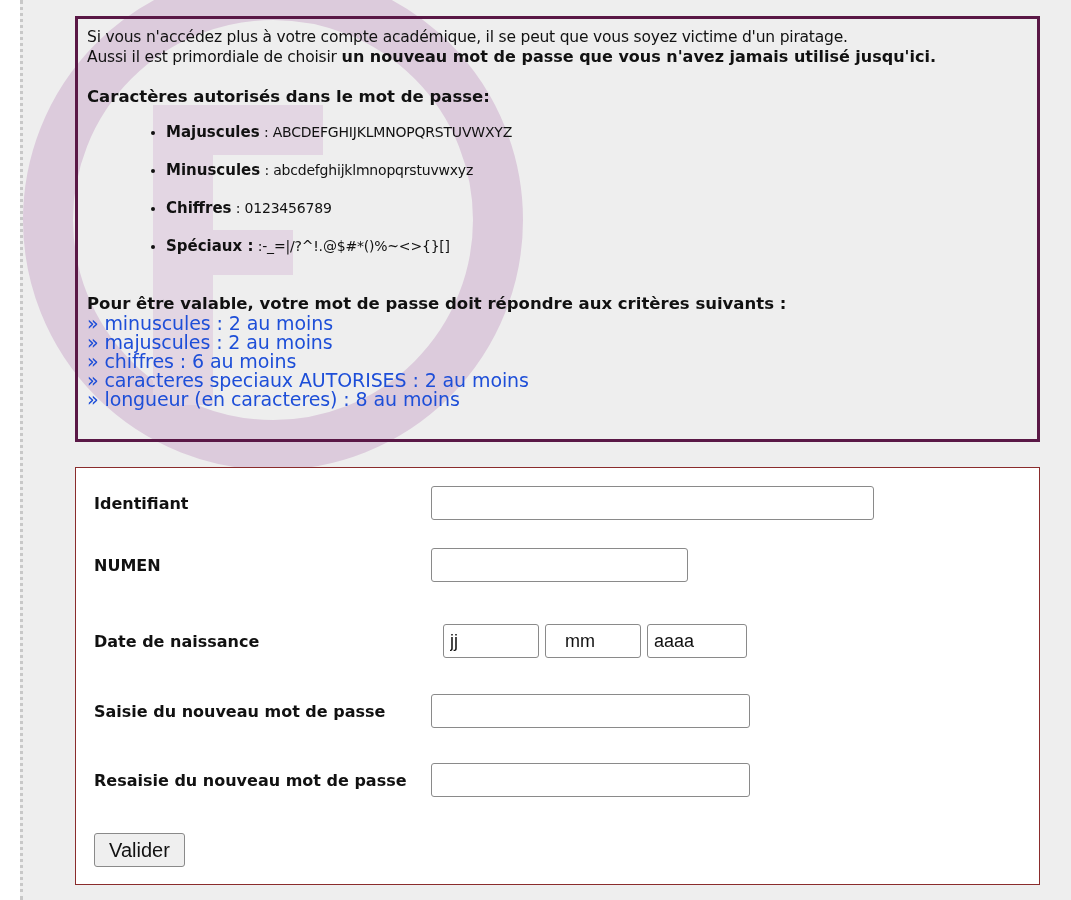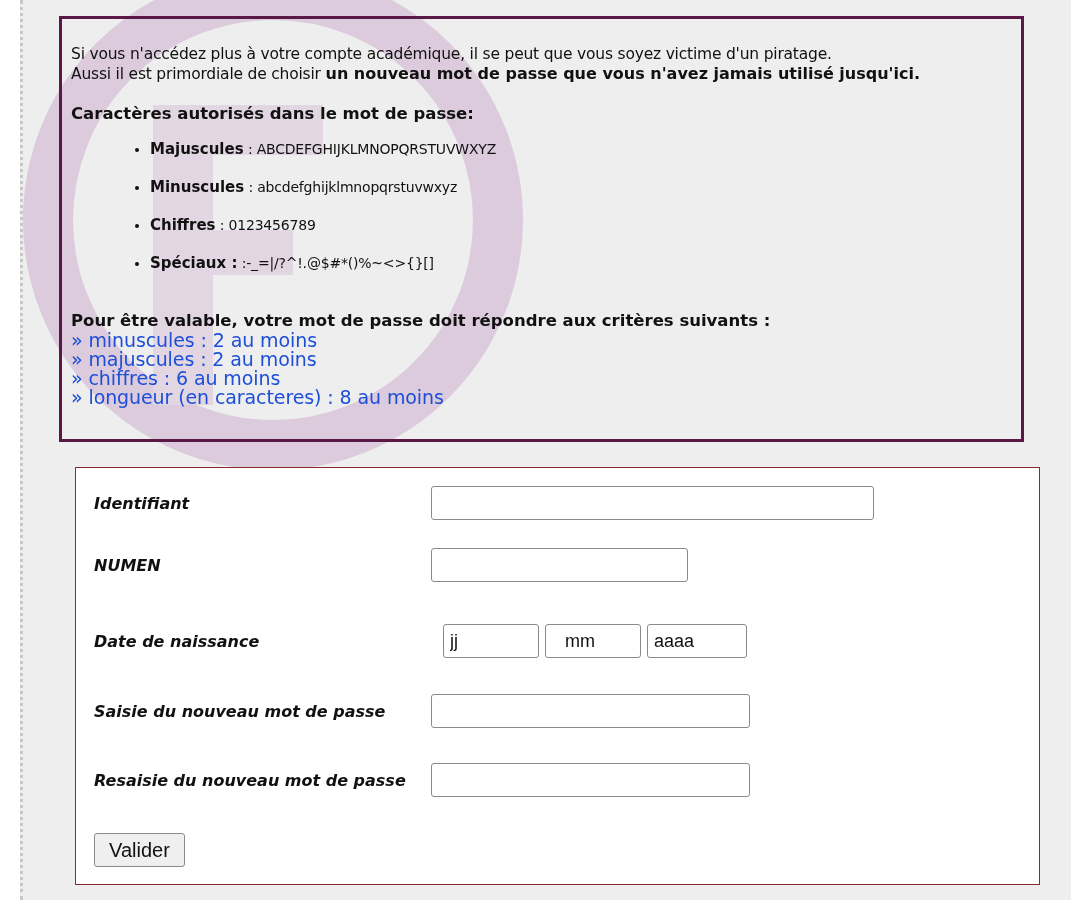--- a/index.html
+++ b/index.html
@@ -14,40 +14,40 @@
     background: #eeeeee;
     border-left: 3px dotted #c8c8c8;
     box-sizing: border-box;
     overflow: hidden;
   }
   .watermark {
     position: absolute; left: 0px; top: -30px; width: 500px; height: 500px;
     pointer-events: none;
   }
   .info-box {
-    position: absolute; left: 36px; top: 16px; width: 965px; height: 426px;
+    position: absolute; left: 52px; top: 16px; width: 965px; height: 426px;
     border: 3px solid #5a1846; box-sizing: border-box;
-    padding: 25px 9px; font-size: 16px; color: #111;
+    padding: 8px 9px; font-size: 16px; color: #111;
     line-height: 20px;
   }
   .info-box p { margin: 0; }
   .intro { letter-spacing: -0.2px; font-size: 15.5px; }
   .intro b { font-size: 16px; letter-spacing: 0; }
   .allowed-title { font-weight: bold; margin-top: 20px !important; font-size: 16.5px; }
   ul.charset { margin: 15px 0 0 0; padding-left: 79px; list-style: disc; font-size: 14px; }
   ul.charset li { margin-bottom: 18px; line-height: 20px; letter-spacing: -0.2px; }
   ul.charset li b { font-size: 15px; letter-spacing: 0; }
   .criteria-title { font-weight: bold; margin-top: 38px !important; font-size: 16.5px; line-height: 20px; }
   .criteria { color: #1d4ed8; font-size: 19px; line-height: 19px; letter-spacing: -0.1px; }
   .form-box {
     position: absolute; left: 52px; top: 467px; width: 965px; height: 418px;
     background: #ffffff; border: 1px solid #8a2c2c; box-sizing: border-box;
   }
   .row { position: absolute; left: 18px; height: 34px; display: flex; align-items: center; }
-  .row .label { width: 337px; font-weight: bold; font-size: 16px; color: #111; white-space: nowrap; font-style: italic; }
+  .row .label { width: 337px; font-weight: bold; font-size: 16px; color: #111; white-space: nowrap; }
   input.field {
     height: 34px; box-sizing: border-box; border: 1px solid #8a8a8a; border-radius: 3px;
     background: #fff; font-family: "Liberation Sans", sans-serif; font-size: 18px;
     padding: 0 6px; color: #111; margin: 0;
   }
   .date-group { display: flex; gap: 6px; margin-left: 12px; }
   .submit-btn {
     position: absolute; left: 18px; top: 365px; width: 91px; height: 34px;
     border: 1px solid #8a8a8a; border-radius: 3px; background: #efefef;
     font-family: "Liberation Sans", sans-serif; font-size: 20px; color: #111;
@@ -76,20 +76,21 @@
       <li><b>Majuscules</b><span> : </span><span>ABCDEFGHIJKLMNOPQRSTUVWXYZ</span></li>
       <li><b>Minuscules</b><span> : </span><span>abcdefghijklmnopqrstuvwxyz</span></li>
       <li><b>Chiffres</b><span> : </span><span>0123456789</span></li>
       <li><b>Spéciaux :</b><span> </span><span>:-_=|/?^!.@$#*()%~&lt;&gt;{}[]</span></li>
     </ul>
     <p class="criteria-title">Pour être valable, votre mot de passe doit répondre aux critères suivants :</p>
     <div class="criteria">
       <div>» minuscules : 2 au moins</div>
       <div>» majuscules : 2 au moins</div>
       <div>» chiffres : 6 au moins</div>
+      <div>» caracteres speciaux AUTORISES : 2 au moins</div>
       <div>» longueur (en caracteres) : 8 au moins</div>
     </div>
   </div>
 
   <form class="form-box">
     <div class="row" style="top:18px;">
       <span class="label">Identifiant</span>
       <input class="field" type="text" style="width: 443px;" value="">
     </div>
     <div class="row" style="top:80px;">

